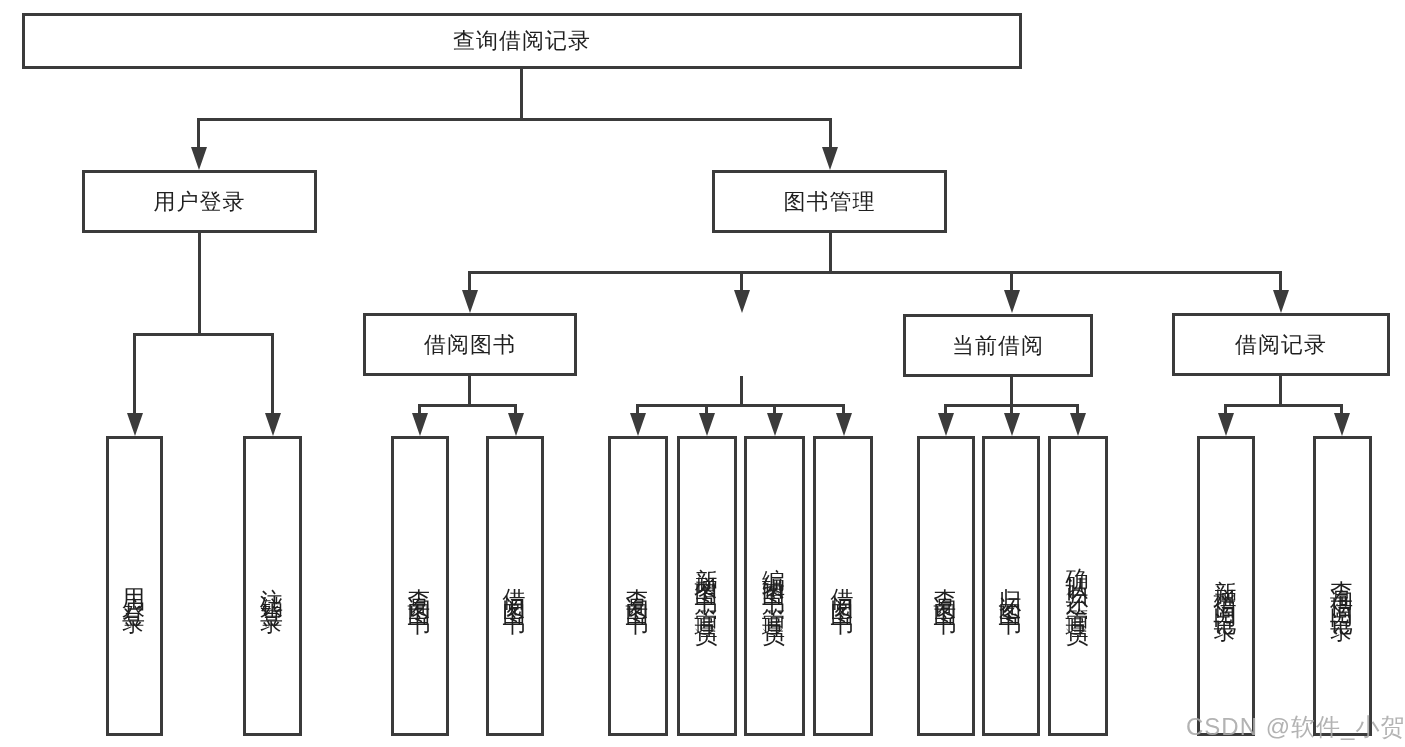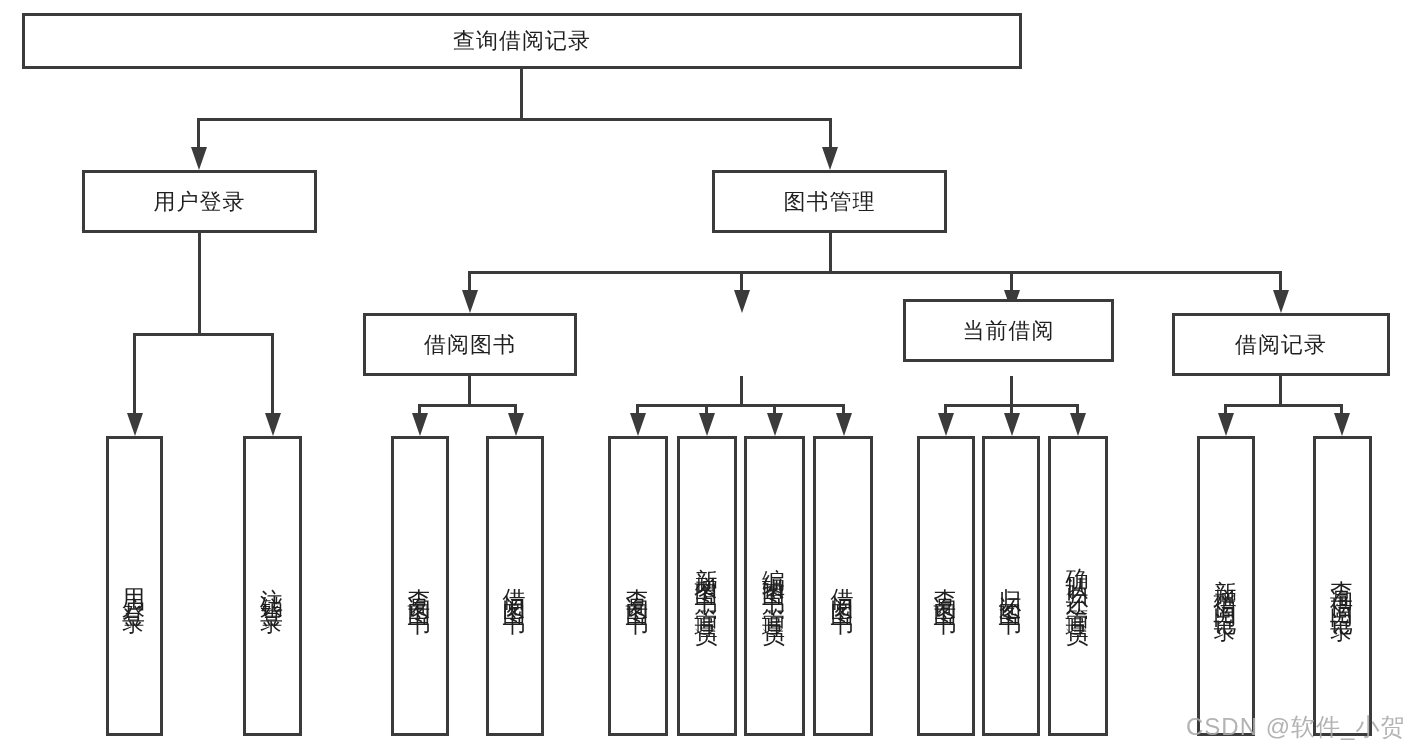--- a/index.html
+++ b/index.html
@@ -110,21 +110,21 @@
   <div class="line" style="left:740px; top:271px; width:3px; height:22px;"></div>
   <div class="arrow" style="left:734px; top:290px;"></div>
   <div class="line" style="left:1010px; top:271px; width:3px; height:22px;"></div>
   <div class="arrow" style="left:1004px; top:290px;"></div>
   <div class="line" style="left:1279px; top:271px; width:3px; height:22px;"></div>
   <div class="arrow" style="left:1273px; top:290px;"></div>
 
   <div class="node" style="left:363px; top:313px; width:214px; height:63px;">
     <span>借阅图书</span>
   </div>
-  <div class="node" style="left:903px; top:299px; width:211px; height:63px;">
+  <div class="node" style="left:903px; top:314px; width:190px; height:63px;">
     <span>当前借阅</span>
   </div>
   <div class="node" style="left:1172px; top:313px; width:218px; height:63px;">
     <span>借阅记录</span>
   </div>
 
   <div class="line" style="left:468px; top:376px; width:3px; height:31px;"></div>
   <div class="line" style="left:418px; top:404px; width:99px; height:3px;"></div>
   <div class="line" style="left:418px; top:404px; width:3px; height:12px;"></div>
   <div class="arrow" style="left:412px; top:413px;"></div>

